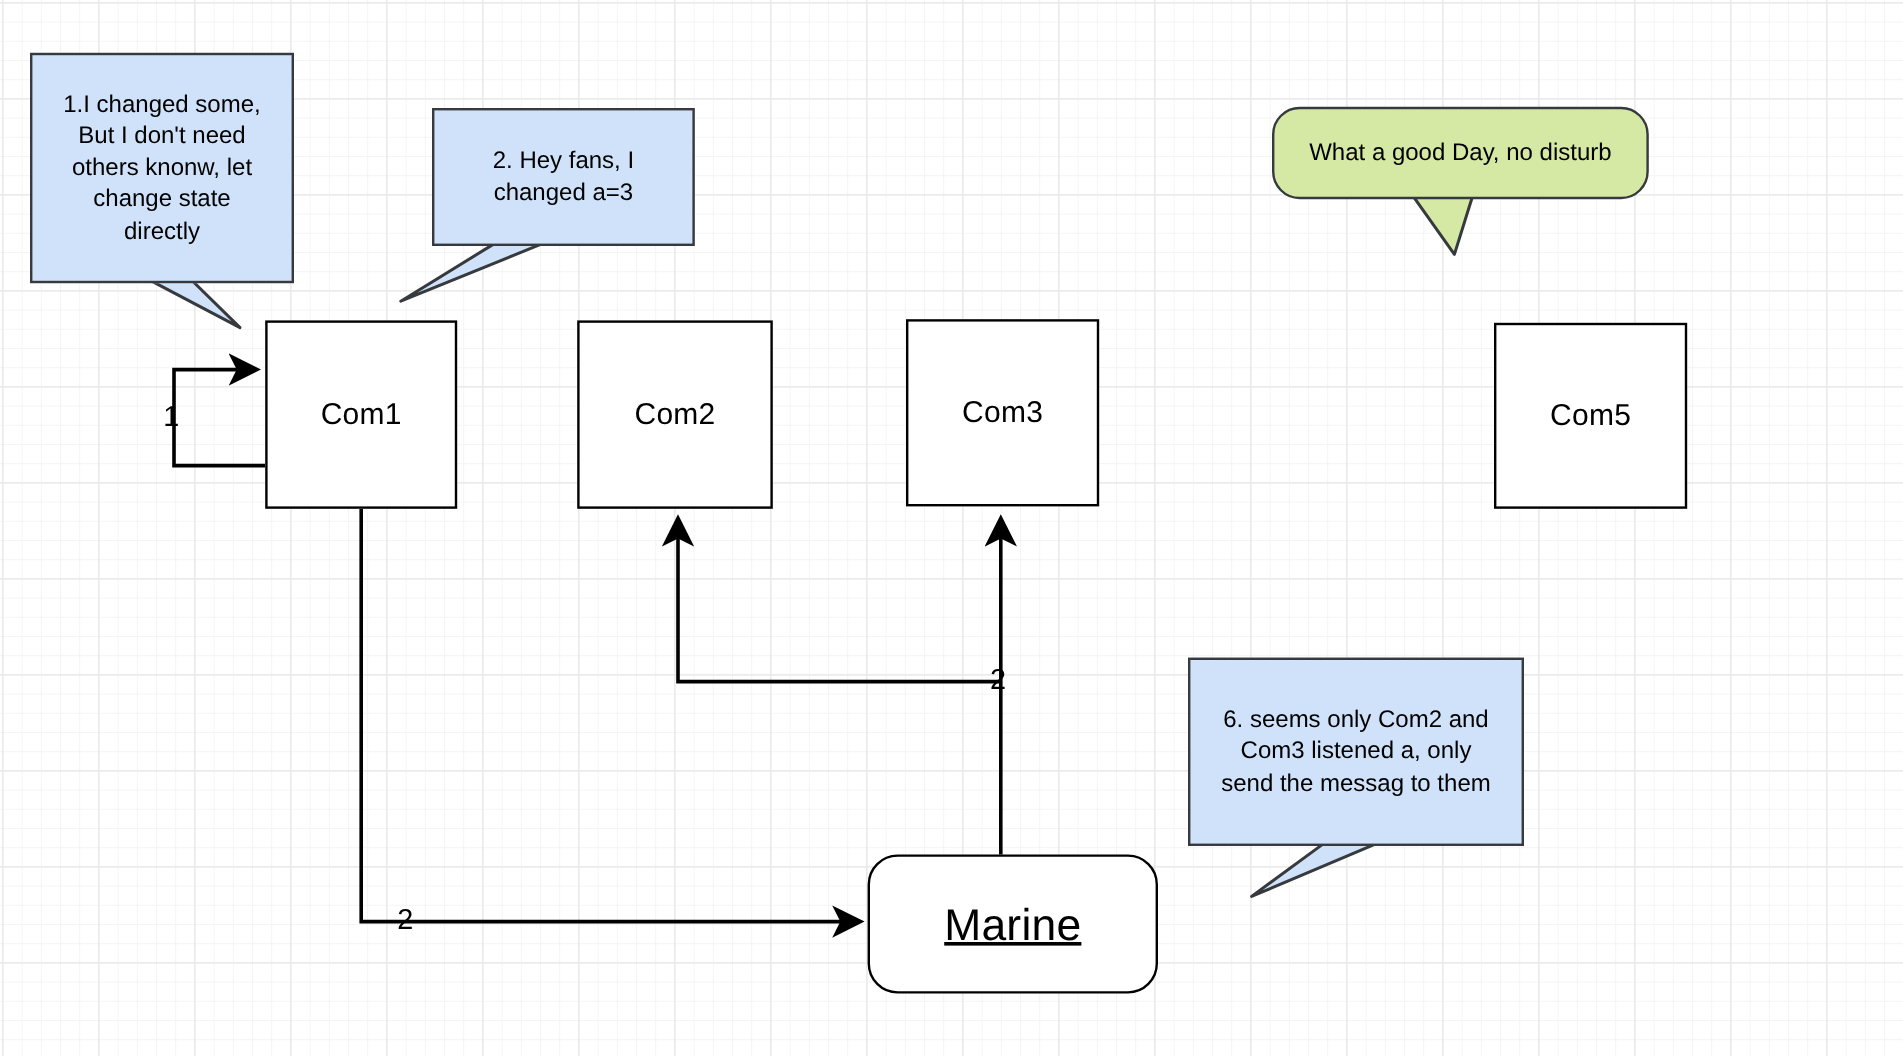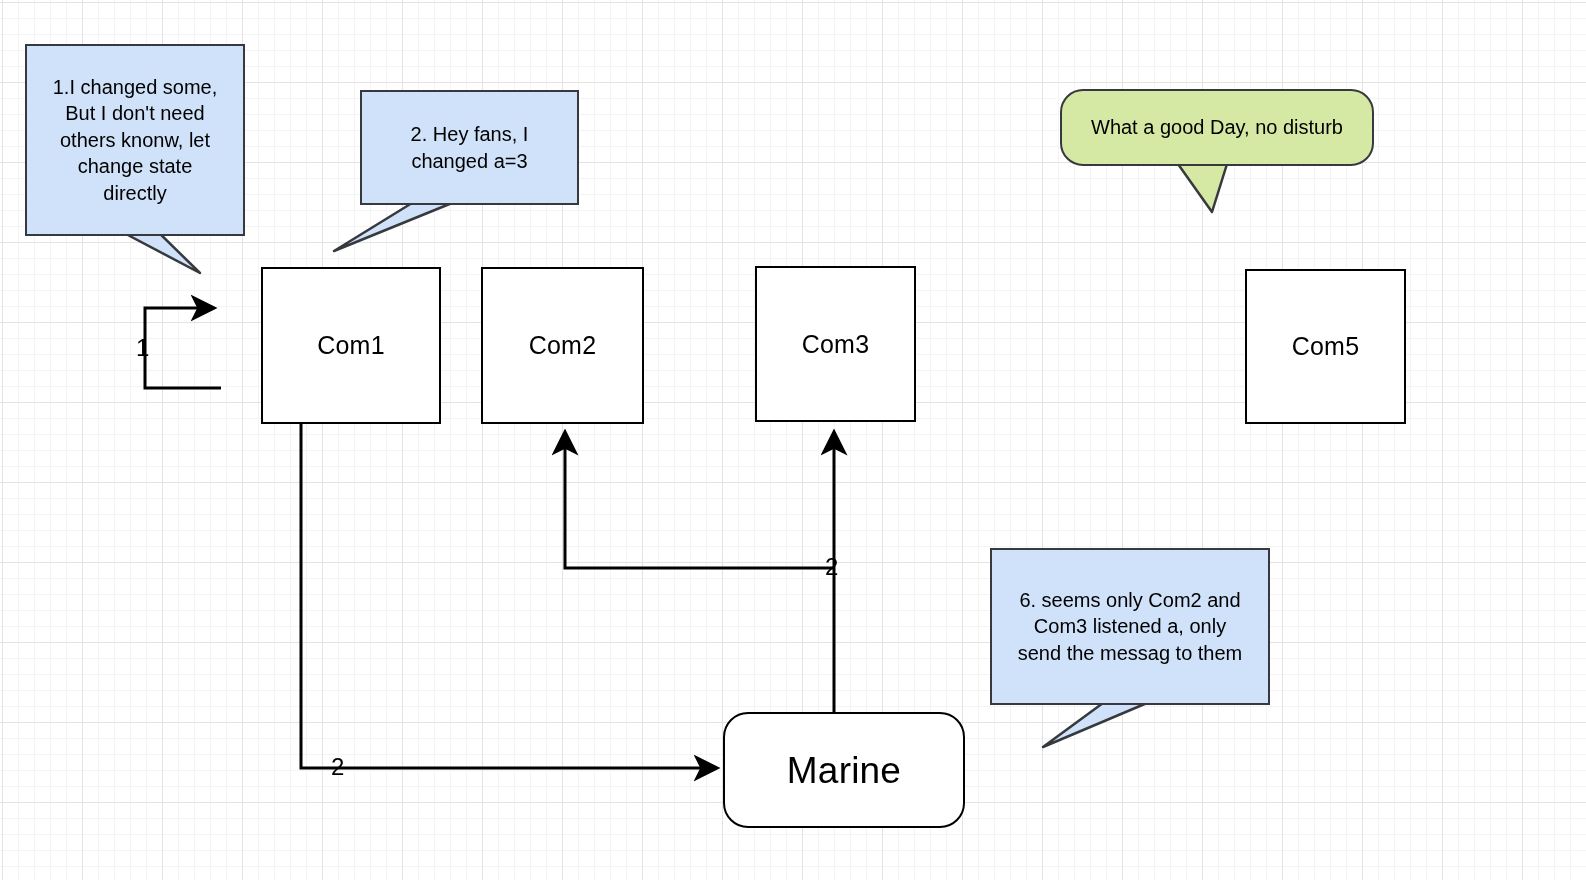--- a/index.html
+++ b/index.html
@@ -45,20 +45,21 @@
   .node-label {
     font-size: 25px;
     line-height: 1;
     letter-spacing: 0.2px;
   }
   .node.rounded {
     border-radius: 25px;
   }
   .node.rounded .node-label {
     font-size: 37px;
+    text-decoration: underline;
   }
   .callout {
     position: absolute;
     box-sizing: border-box;
     border: 2px solid #36393d;
     display: flex;
     align-items: center;
     justify-content: center;
     text-align: center;
     color: #000000;
@@ -122,21 +123,21 @@
 
     <path d="M 107 224 L 200 273 L 150 224 Z" fill="#cfe2f9" stroke="#36393d" stroke-width="2.5" stroke-linejoin="round"></path>
 
     <path d="M 412 203 L 334 251 L 452 203 Z" fill="#cfe2f9" stroke="#36393d" stroke-width="2.5" stroke-linejoin="round"></path>
 
     <path d="M 1178 164 L 1212 212 L 1227 164 Z" fill="#d5e8a4" stroke="#36393d" stroke-width="2.5" stroke-linejoin="round"></path>
 
     <path d="M 1103 703 L 1043 747 L 1147 703 Z" fill="#cfe2f9" stroke="#36393d" stroke-width="2.5" stroke-linejoin="round"></path>
   </svg>
 
-  <div class="node" style="left:221px; top:267px; width:180px; height:157px;margin-left:40px;">
+  <div class="node" style="left:221px; top:267px; width:160px; height:157px;">
     <span class="node-label">Com1</span>
   </div>
 
   <div class="node" style="left:481px; top:267px; width:163px; height:157px;">
     <span class="node-label">Com2</span>
   </div>
 
   <div class="node" style="left:755px; top:266px; width:161px; height:156px;">
     <span class="node-label">Com3</span>
   </div>

